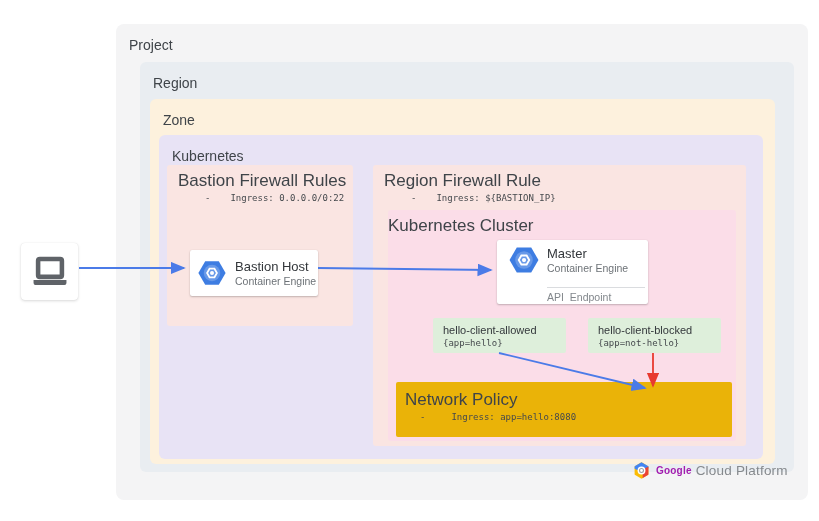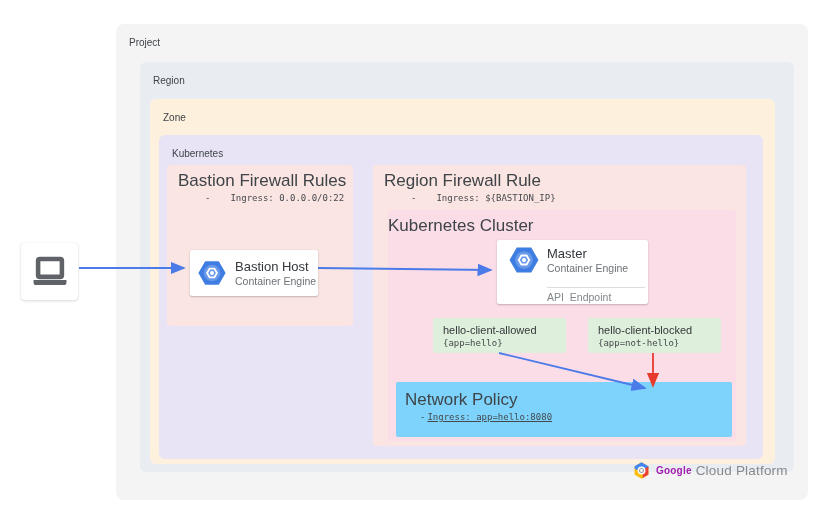--- a/index.html
+++ b/index.html
@@ -1,38 +1,38 @@
 <!DOCTYPE html>
 <html><head>
 <meta charset="utf-8">
 <style>
   html,body{margin:0;padding:0;background:#ffffff;}
   #stage{position:relative;width:819px;height:521px;background:#ffffff;overflow:hidden;
          font-family:"Liberation Sans",sans-serif;color:#3f4449;}
   .abs{position:absolute;}
-  .box-label{font-size:10px;color:#3f4449;position:absolute;left:13px;top:13px;white-space:nowrap;}
+  .box-label{font-size:14px;color:#3f4449;position:absolute;left:13px;top:13px;white-space:nowrap;}
 
   
   .project{left:116px;top:24px;width:692px;height:476px;background:#f4f4f5;border-radius:8px;}
   .region{left:24px;top:38px;width:654px;height:410px;background:#e9edf1;border-radius:6px;}
   .zone{left:10px;top:37px;width:625px;height:365px;background:#fdf1dd;border-radius:6px;}
   .subnetwork{left:9px;top:36px;width:604px;height:324px;background:#e8e3f5;border-radius:6px;}
 
   .fw{border-radius:3px;}
   .bastion-fw{left:8px;top:30px;width:186px;height:161px;background:#fae5e2;}
   .cluster-fw{left:214px;top:30px;width:373px;height:281px;background:#fae5e2;}
   .k8s{left:15px;top:45px;width:348px;height:231px;background:#fbdde8;border-radius:3px;}
-  .np{left:8px;top:172px;width:336px;height:55px;background:#7dd3fc;border-radius:2px;}
+  .np{left:8px;top:172px;width:336px;height:55px;background:#eab308;border-radius:2px;}
 
   .fw-title{font-size:17px;color:#3f4449;margin:6px 0 0 11px;white-space:nowrap;}
   .fw-rule{margin:2px 0 0 38px;font-family:"DejaVu Sans Mono",monospace;font-size:9px;color:#45494d;white-space:nowrap;}
   .fw-rule .rule-text{margin-left:20px;}
   .np .fw-title{margin:8px 0 0 9px;}
   .np .fw-rule{margin-left:24px;}
-  .np .fw-rule .rule-text{margin-left:2px;text-decoration:underline;}
+  .np .fw-rule .rule-text{margin-left:26px;}
 
   
   .card{position:absolute;background:#ffffff;border-radius:2px;
         box-shadow:0 1px 2px rgba(0,0,0,0.22),0 0 1px rgba(0,0,0,0.12);}
   .laptop-card{left:21px;top:243px;width:57px;height:57px;border-radius:4px;
         display:flex;align-items:center;justify-content:center;
         box-shadow:0 1px 3px rgba(0,0,0,0.15),0 0 1px rgba(0,0,0,0.1);}
   .bastion-card{left:23px;top:85px;width:128px;height:46px;display:flex;align-items:center;}
   .master-card{left:109px;top:30px;width:151px;height:64px;}
   .card-icon{flex:0 0 auto;margin:0 7px 0 6px;display:block;}

